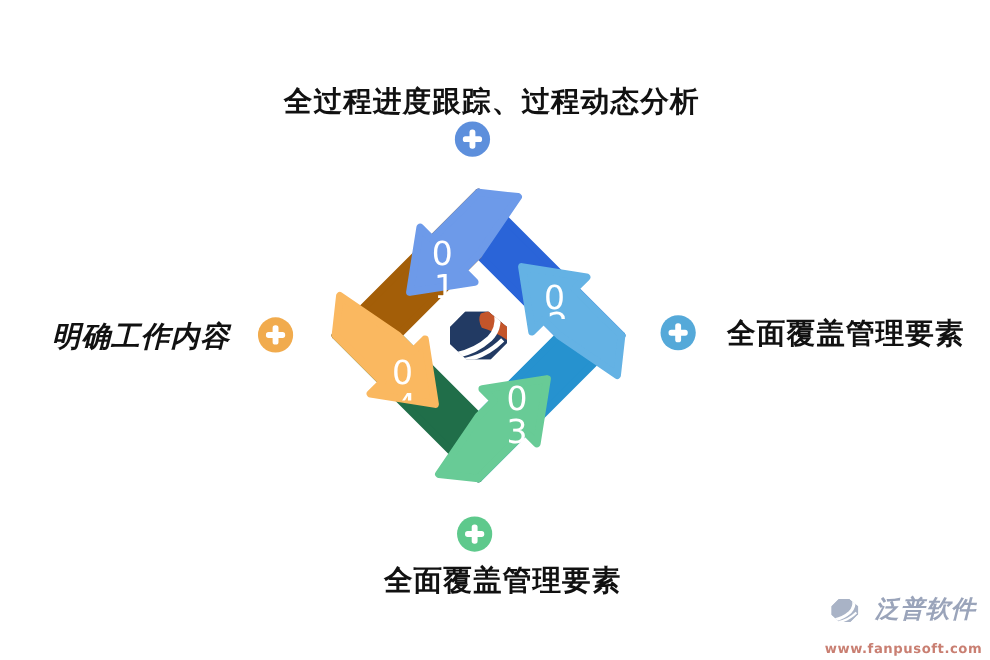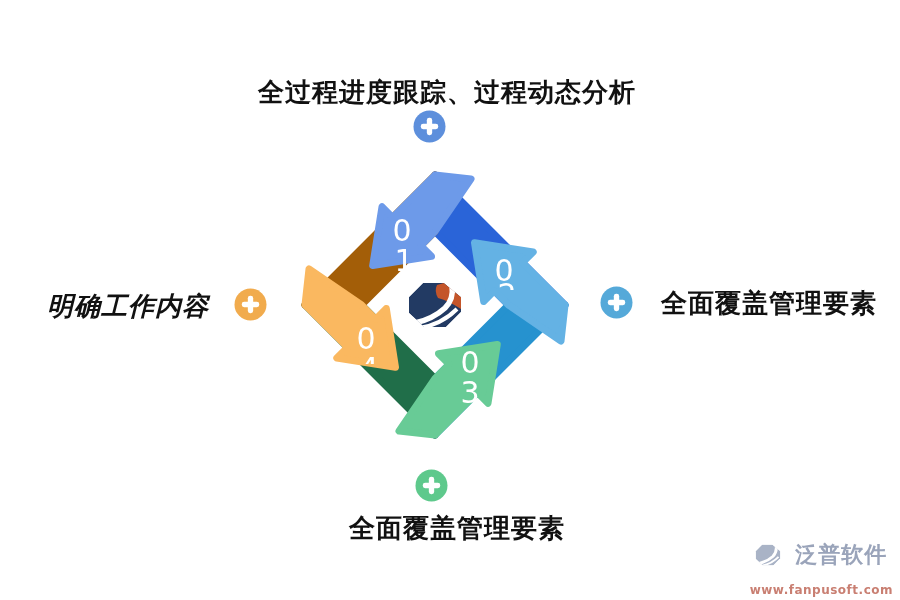--- a/index.html
+++ b/index.html
@@ -17,21 +17,21 @@
   .label-bottom{left:457px;top:528px;}
   .plus{position:absolute;width:33px;height:33px;}
   .plus-top{left:413px;top:110px;}
   .plus-left{left:234px;top:288px;}
   .plus-right{left:600px;top:286px;}
   .plus-bottom{left:415px;top:469px;}
   .diagram{position:absolute;left:285px;top:155px;width:300px;height:300px;}
   .rib{stroke-width:7;stroke-linejoin:round;stroke-linecap:round;}
   .digit{fill:#ffffff;font-size:30px;font-family:"DejaVu Sans",sans-serif;text-anchor:middle;}
   .watermark{position:absolute;right:7px;bottom:4px;text-align:center;line-height:1;}
-  .wm-row{display:flex;align-items:center;justify-content:center;gap:14px;}
+  .wm-row{display:flex;align-items:center;justify-content:center;gap:14px;font-style:italic;}
   .wm-brand{font-size:22px;font-weight:700;color:#9aa4ba;letter-spacing:1px;}
   .wm-url{font-size:12px;font-weight:700;color:#c97f72;letter-spacing:0.5px;margin-top:18px;}
 </style>
 </head>
 <body>
 
 <div class="stage">
 
   <div class="label label-top">全过程进度跟踪、过程动态分析</div>
   <div class="label label-left">明确工作内容</div>

